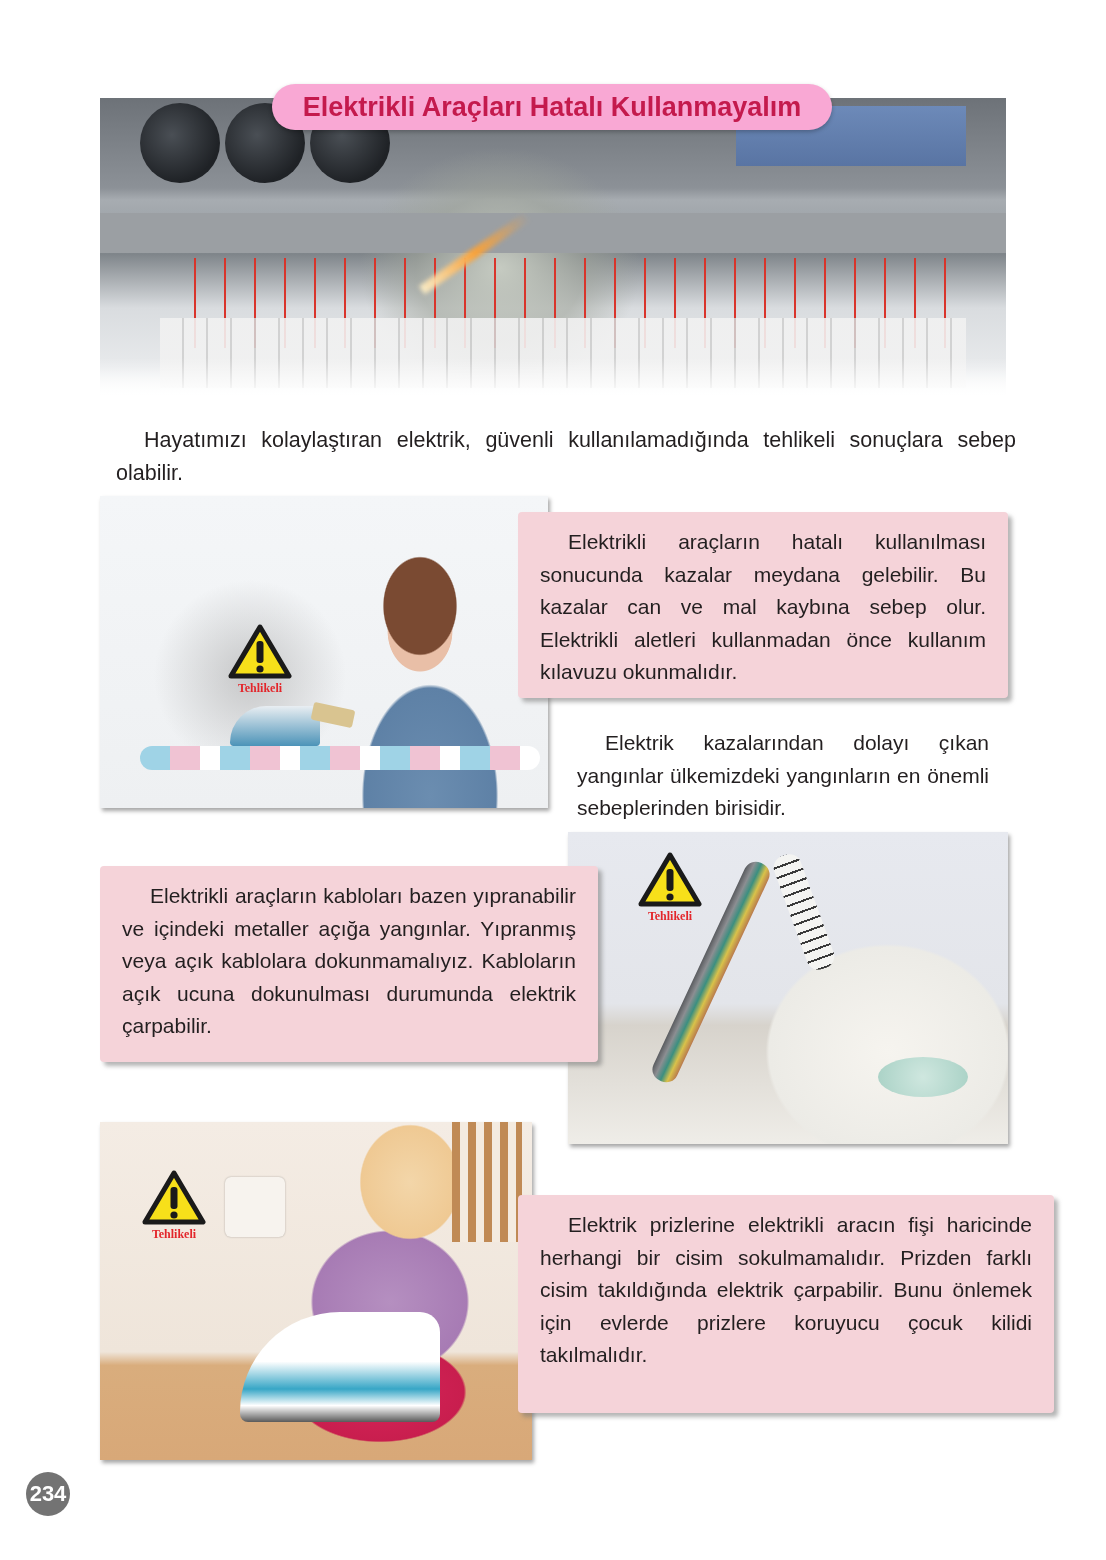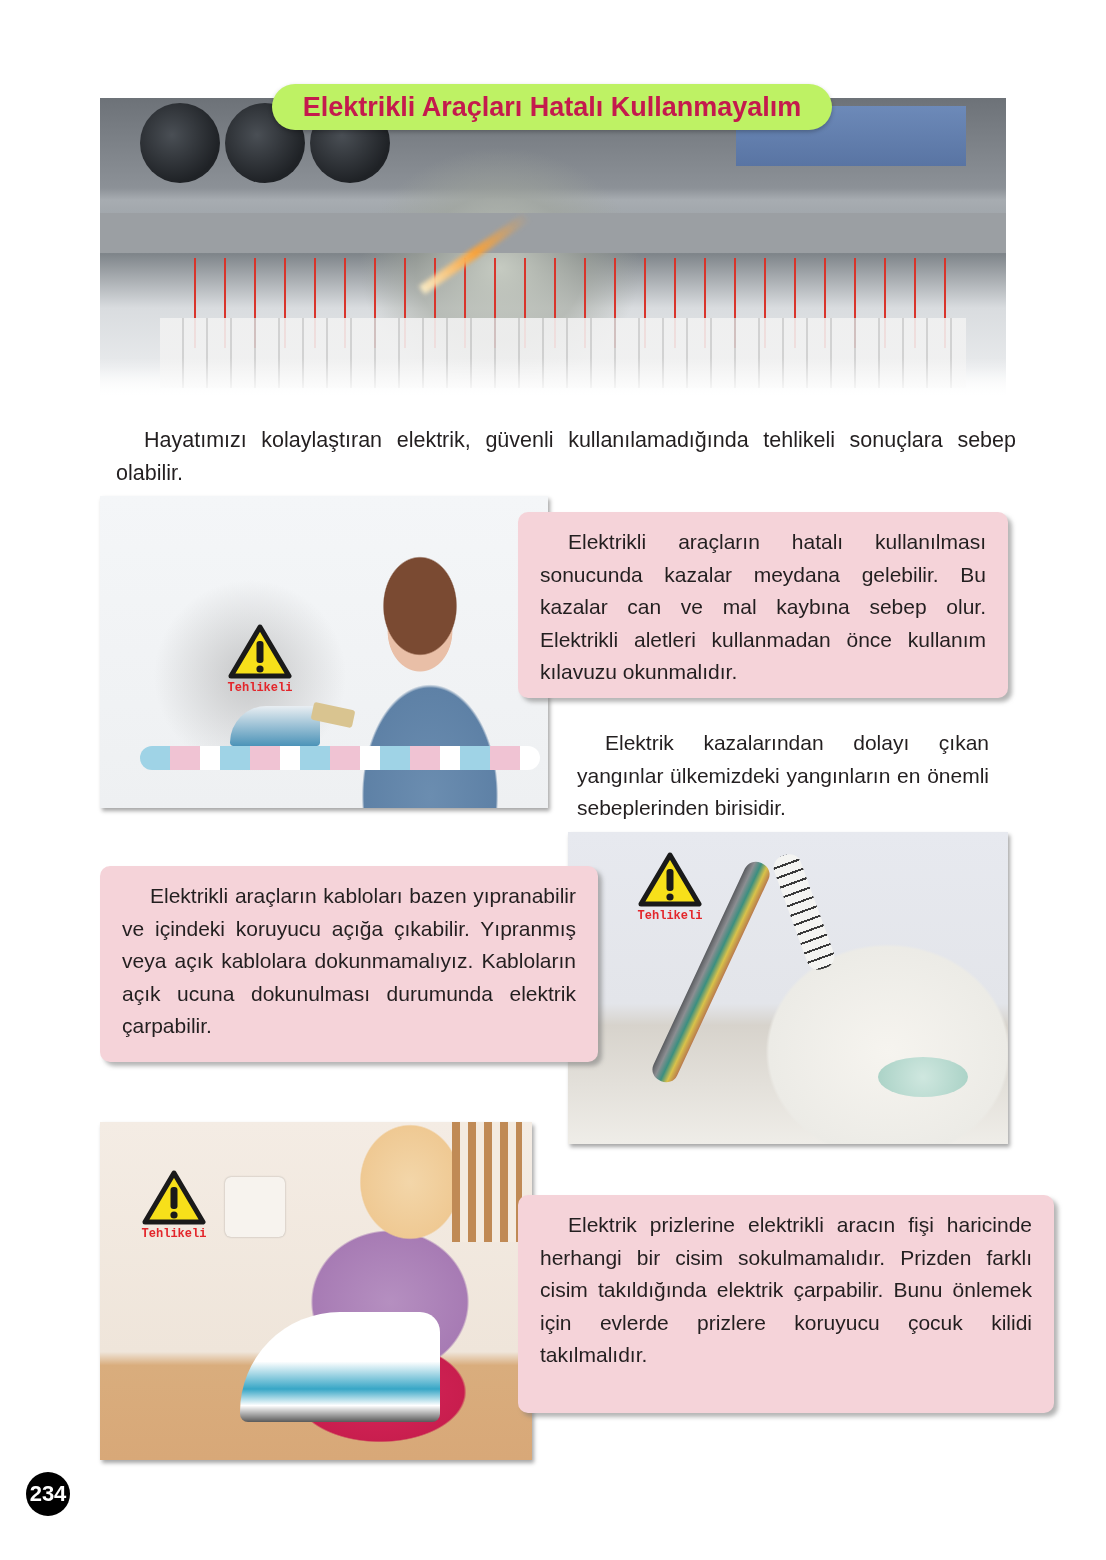--- a/index.html
+++ b/index.html
@@ -22,34 +22,34 @@
     .hero .blue-block { position:absolute; right:40px; top:8px; width:230px; height:60px; background:linear-gradient(180deg,#6c8fc8,#4e6fa8); opacity:.8; }
     .hero .breakers { position:absolute; left:60px; right:40px; bottom:10px; height:70px;
       background: repeating-linear-gradient(90deg, #f1f1f1 0 22px, #d0d0d0 22px 24px); opacity:.9; }
     .hero .wires { position:absolute; left:80px; right:60px; top:160px; height:90px;
       background: repeating-linear-gradient(90deg, rgba(0,0,0,0) 0 14px, #d9342b 14px 16px, rgba(0,0,0,0) 16px 30px); }
     .hero .spark { position:absolute; left:310px; top:150px; width:130px; height:10px; transform:rotate(-35deg);
       background:linear-gradient(90deg, rgba(255,240,200,0.9), #f7a23c, rgba(255,150,40,0)); filter:blur(2px); }
     .hero .fade { position:absolute; left:0; right:0; bottom:0; height:40px; background:linear-gradient(180deg, rgba(255,255,255,0), #fff); }
 
     .title-pill {
-      left: 272px; top: 84px; width: 560px; height: 46px; background: #bef264;
+      left: 272px; top: 84px; width: 560px; height: 46px; background: #f9a8d4;
       border-radius: 23px; box-shadow: 0 2px 4px rgba(0,0,0,0.25);
       display: flex; align-items: center; justify-content: center;
       color: #c41a4d; font-weight: bold; font-size: 27px;
     }
 
     .intro {
       left: 108px; top: 416px; width: 900px; font-size: 21.5px; line-height: 33px; text-align: justify;
     }
     .indent { text-indent: 28px; }
 
     
     .pink {
-      background: #f5d3d9; border-radius: 10px;
+      background: #f5d3d9; border-radius: 4px;
       box-shadow: 4px 4px 4px rgba(120,120,120,0.55);
       font-size: 21px; line-height: 32.5px; text-align: justify; padding: 14px 22px 14px 22px; box-sizing: border-box;
     }
     .box1 { left: 518px; top: 512px; width: 490px; height: 186px; }
     .box2 { left: 100px; top: 866px; width: 498px; height: 196px; }
     .box3 { left: 518px; top: 1195px; width: 536px; height: 218px; }
 
     .plain2 { left: 568px; top: 718px; width: 412px; font-size: 21px; line-height: 32.5px; text-align: justify; }
 
     
@@ -90,25 +90,25 @@
     }
     .photo3 .socket { position:absolute; left:125px; top:55px; width:60px; height:60px; background:#f7f3ee; border-radius:6px; box-shadow: 0 0 2px rgba(0,0,0,0.3); }
     .photo3 .iron { position:absolute; left:140px; top:190px; width:200px; height:110px; border-radius:100px 20px 8px 8px;
       background: linear-gradient(180deg,#ffffff 0%,#ffffff 45%,#37a6c6 70%,#ffffff 85%,#5a5a5a 100%); }
     .photo3 .stripes { position:absolute; right:10px; top:0; width:70px; height:120px;
       background: repeating-linear-gradient(90deg,#c08a55 0 8px,#f4ebe0 8px 16px); }
 
     
     .warn { position: absolute; width: 84px; text-align: center; }
     .warn svg { display: block; margin: 0 auto; }
-    .warn .lbl { color: #e3262b; font-size: 12px; font-weight: bold; margin-top: 1px; font-family: Liberation Mono, monospace; }
+    .warn .lbl { color: #e3262b; font-size: 12px; font-weight: bold; margin-top: 1px; font-family: Liberation Serif, serif; }
 
     .page-num {
       left: 26px; top: 1472px; width: 44px; height: 44px; border-radius: 50%;
-      background: #000000; color: #fff; font-weight: bold; font-size: 22px;
+      background: #737373; color: #fff; font-weight: bold; font-size: 22px;
       display: flex; align-items: center; justify-content: center;
     }
   </style>
 </head>
 <body>
 
 <div class="abs hero">
   <div class="cap" style="left:40px;"></div>
   <div class="cap" style="left:125px;"></div>
   <div class="cap" style="left:210px;"></div>
@@ -149,21 +149,21 @@
   <div class="warn" style="left:60px; top:20px;">
     <svg width="64" height="56" viewBox="0 0 64 56">
       <path d="M32 3 L61 52 L3 52 Z" fill="#f7e01a" stroke="#1a1a1a" stroke-width="5" stroke-linejoin="round"></path>
       <rect x="28.5" y="17" width="7" height="22" rx="3" fill="#1a1a1a"></rect>
       <circle cx="32" cy="45" r="3.6" fill="#1a1a1a"></circle>
     </svg>
     <div class="lbl">Tehlikeli</div>
   </div>
 </div>
 
-<div class="abs pink box2 indent">Elektrikli araçların kabloları bazen yıpranabilir ve içindeki koruyucu açığa çıkabilir. Yıpranmış veya açık kablolara dokunmamalıyız. Kabloların açık ucuna dokunulması durumunda elektrik çarpabilir.</div>
+<div class="abs pink box2 indent">Elektrikli araçların kabloları bazen yıpranabilir ve içindeki metaller açığa yangınlar. Yıpranmış veya açık kablolara dokunmamalıyız. Kabloların açık ucuna dokunulması durumunda elektrik çarpabilir.</div>
 
 <div class="abs photo photo3">
   <div class="stripes"></div>
   <div class="socket"></div>
   <div class="iron"></div>
   <div class="warn" style="left:32px; top:48px;">
     <svg width="64" height="56" viewBox="0 0 64 56">
       <path d="M32 3 L61 52 L3 52 Z" fill="#f7e01a" stroke="#1a1a1a" stroke-width="5" stroke-linejoin="round"></path>
       <rect x="28.5" y="17" width="7" height="22" rx="3" fill="#1a1a1a"></rect>
       <circle cx="32" cy="45" r="3.6" fill="#1a1a1a"></circle>

